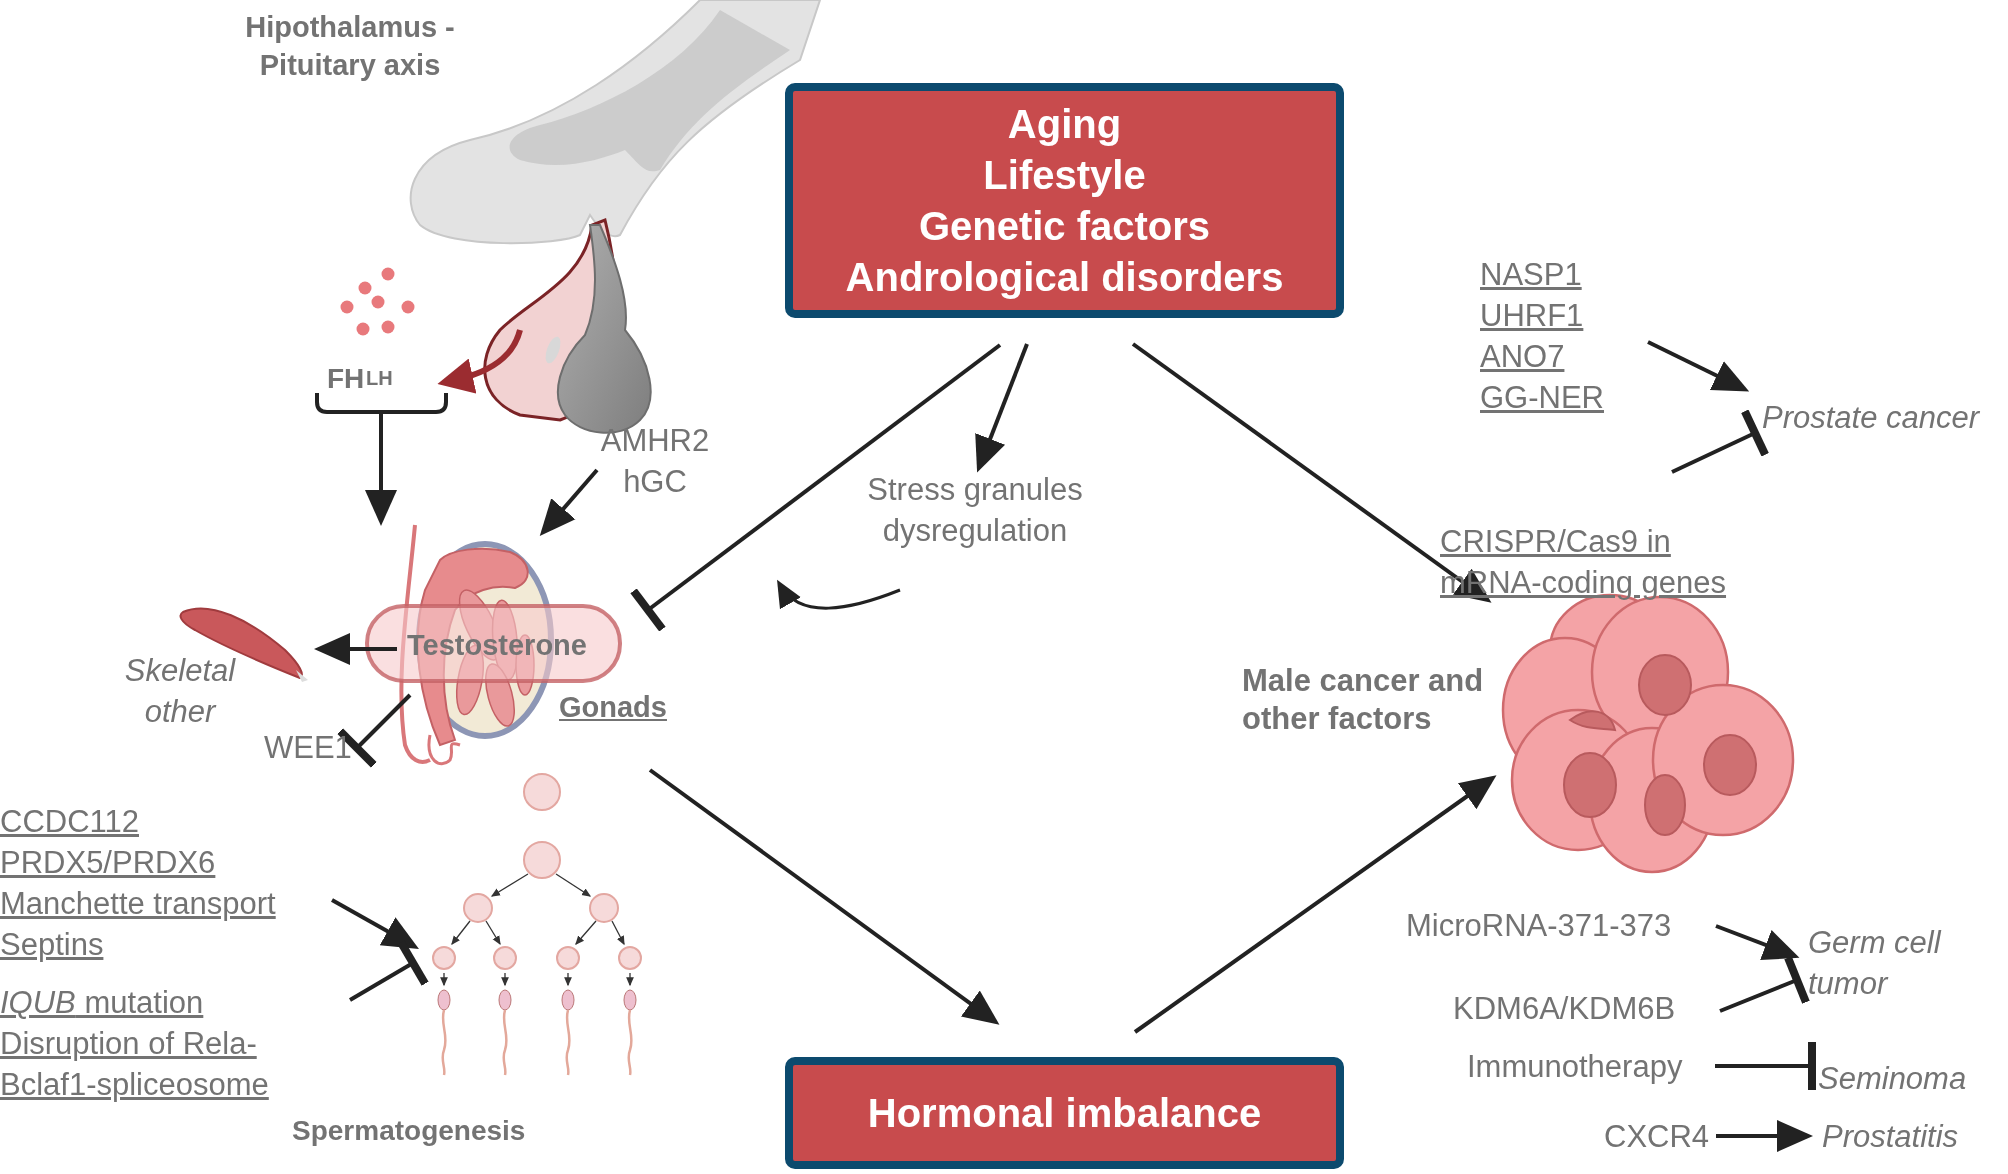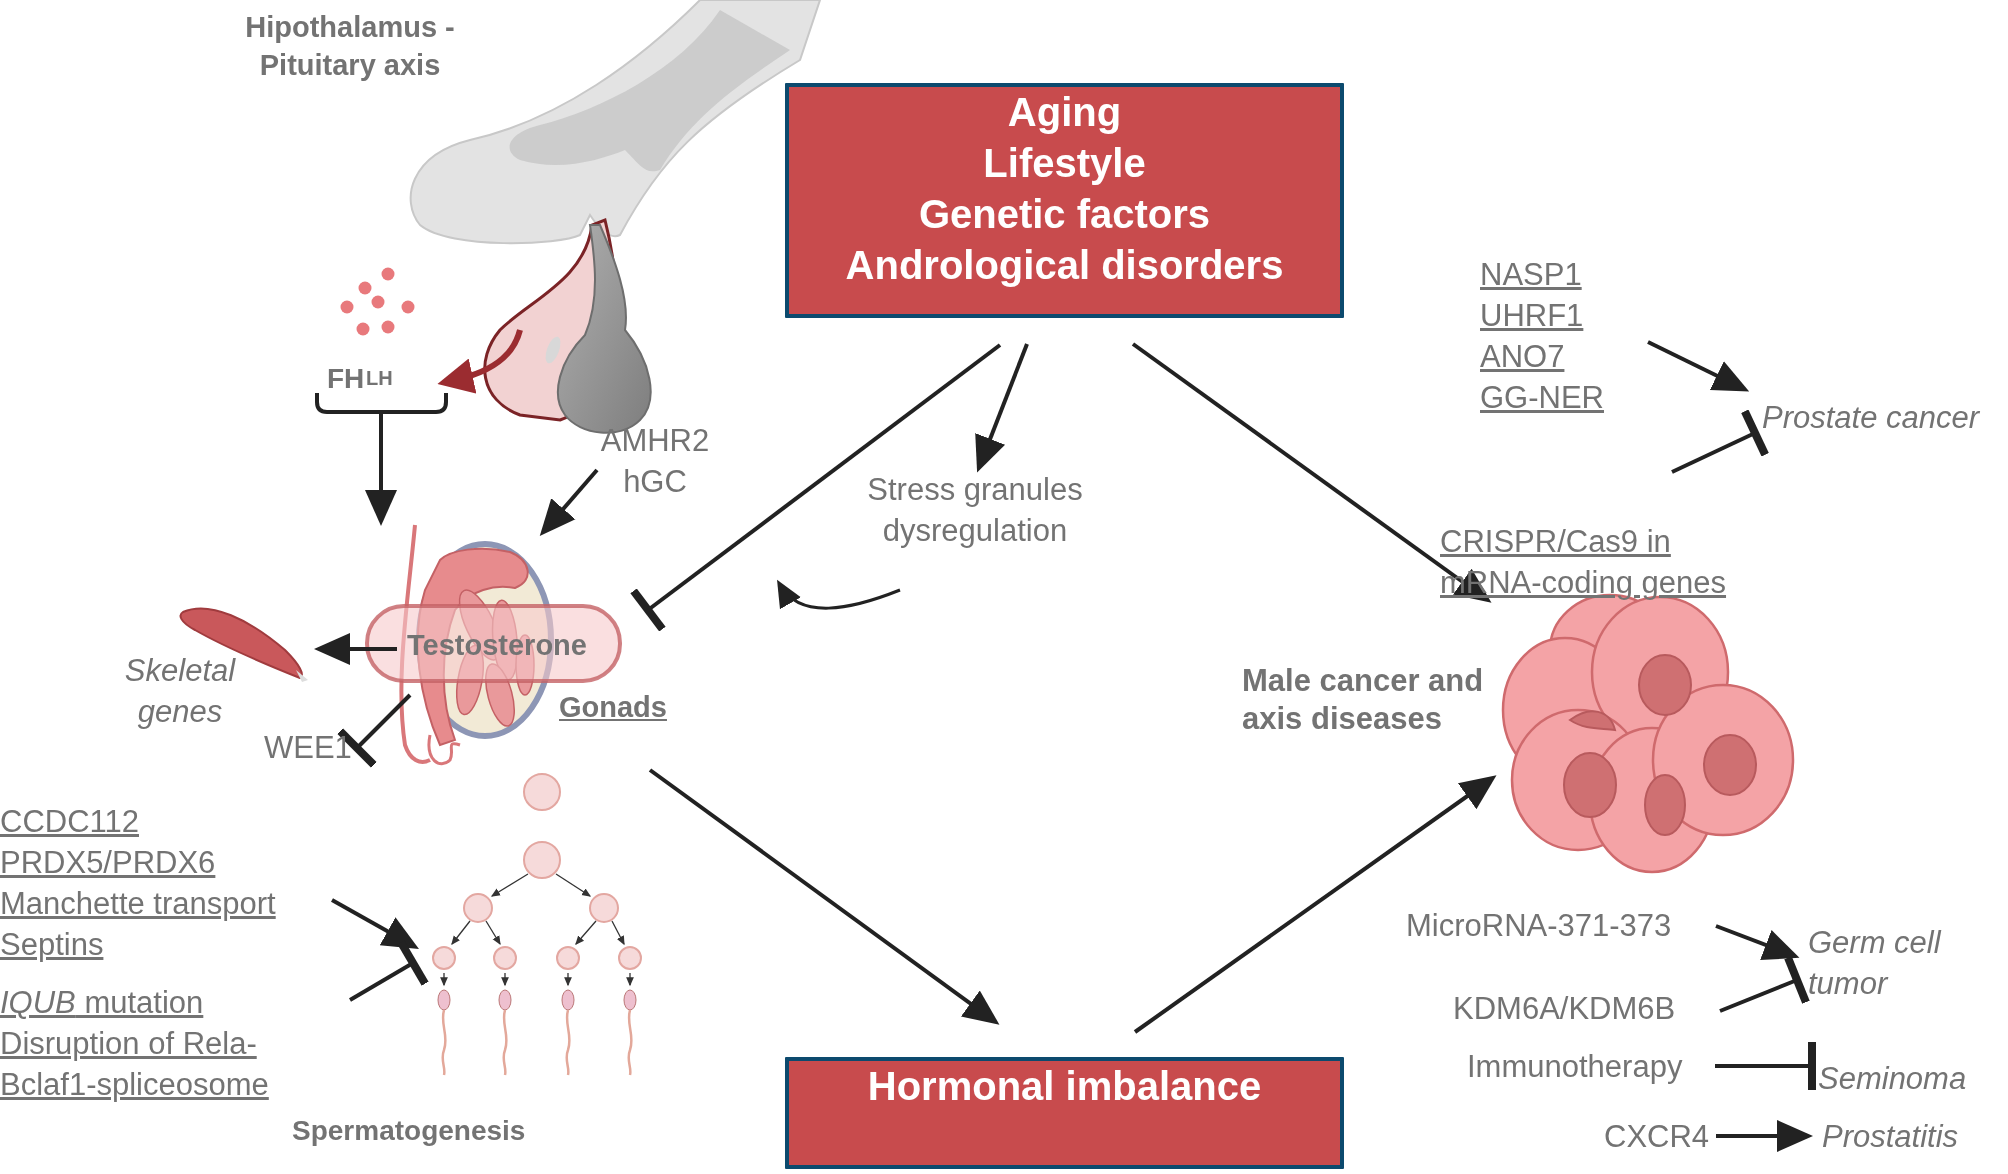--- a/index.html
+++ b/index.html
@@ -4,23 +4,23 @@
 <style>
   html, body { margin:0; padding:0; background:#ffffff; }
   body { width:2008px; height:1174px; position:relative; overflow:hidden;
          font-family:"Liberation Sans", "DejaVu Sans", sans-serif; color:#111; }
   #canvas { position:absolute; left:0; top:0; }
   .lbl { position:absolute; font-size:31px; line-height:41px; white-space:nowrap; color:#737373; }
   .bold { font-weight:bold; }
   .ital { font-style:italic; }
   .right { text-align:left;text-decoration:underline; }
   .center { text-align:center; }
-  .box { position:absolute; background:#c84b4d; border:4px solid #0c4a6e; border-radius:1px;
+  .box { position:absolute; background:#c84b4d; border:8px solid #0c4a6e; border-radius:10px;
          color:#fff; font-weight:bold; display:flex; flex-direction:column; align-items:center;
-         box-sizing:border-box; }
+         justify-content:center; box-sizing:border-box; }
   .box span { display:block; font-size:40px; line-height:51px; }
 </style>
 </head>
 <body>
 
 <svg id="canvas" width="2008" height="1174" viewBox="0 0 2008 1174">
   <defs>
     <marker id="ah" markerWidth="10" markerHeight="10" refX="7" refY="5" orient="auto" markerUnits="strokeWidth">
       <path d="M0,1 L9,5 L0,9 Z" fill="#222"></path>
     </marker>
@@ -179,21 +179,21 @@
 
 <div class="lbl center" style="left:590px; top:420px; width:130px;">
   <div>AMHR2</div>
   <div>hGC</div>
 </div>
 <div class="lbl bold" style="left:407px; top:625px; font-size:29px;">Testosterone</div>
 <div class="lbl bold" style="left:559px; top:687px; font-size:29px;text-decoration:underline;">Gonads</div>
 <div class="lbl" style="left:264px; top:727px;">WEE1</div>
 <div class="lbl ital center" style="left:105px; top:650px; width:150px;">
   <div>Skeletal</div>
-  <div>genes</div>
+  <div>other</div>
 </div>
 
 <div class="lbl center" style="left:840px; top:469px; width:270px;">
   <div>Stress granules</div>
   <div>dysregulation</div>
 </div>
 
 <div class="lbl right" style="left:0px; top:801px; width:314px;">
   <div>CCDC112</div>
   <div>PRDX5/PRDX6</div>
@@ -202,21 +202,21 @@
 </div>
 <div class="lbl right" style="left:0px; top:982px; width:329px;">
   <div><span class="ital">IQUB</span><span> mutation</span></div>
   <div>Disruption of Rela-</div>
   <div>Bclaf1-spliceosome</div>
 </div>
 <div class="lbl bold" style="left:292px; top:1110px; font-size:28px;">Spermatogenesis</div>
 
 <div class="lbl bold" style="left:1242px; top:662px; font-size:31px; line-height:38px;">
   <div>Male cancer and</div>
-  <div>axis diseases</div>
+  <div>other factors</div>
 </div>
 
 <div class="lbl right" style="left:1480px; top:254px; width:158px;">
   <div>NASP1</div>
   <div>UHRF1</div>
   <div>ANO7</div>
   <div>GG-NER</div>
 </div>
 <div class="lbl ital" style="left:1762px; top:397px;">Prostate cancer</div>
 <div class="lbl right" style="left:1440px; top:485px; width:333px;margin-top:36px;">

